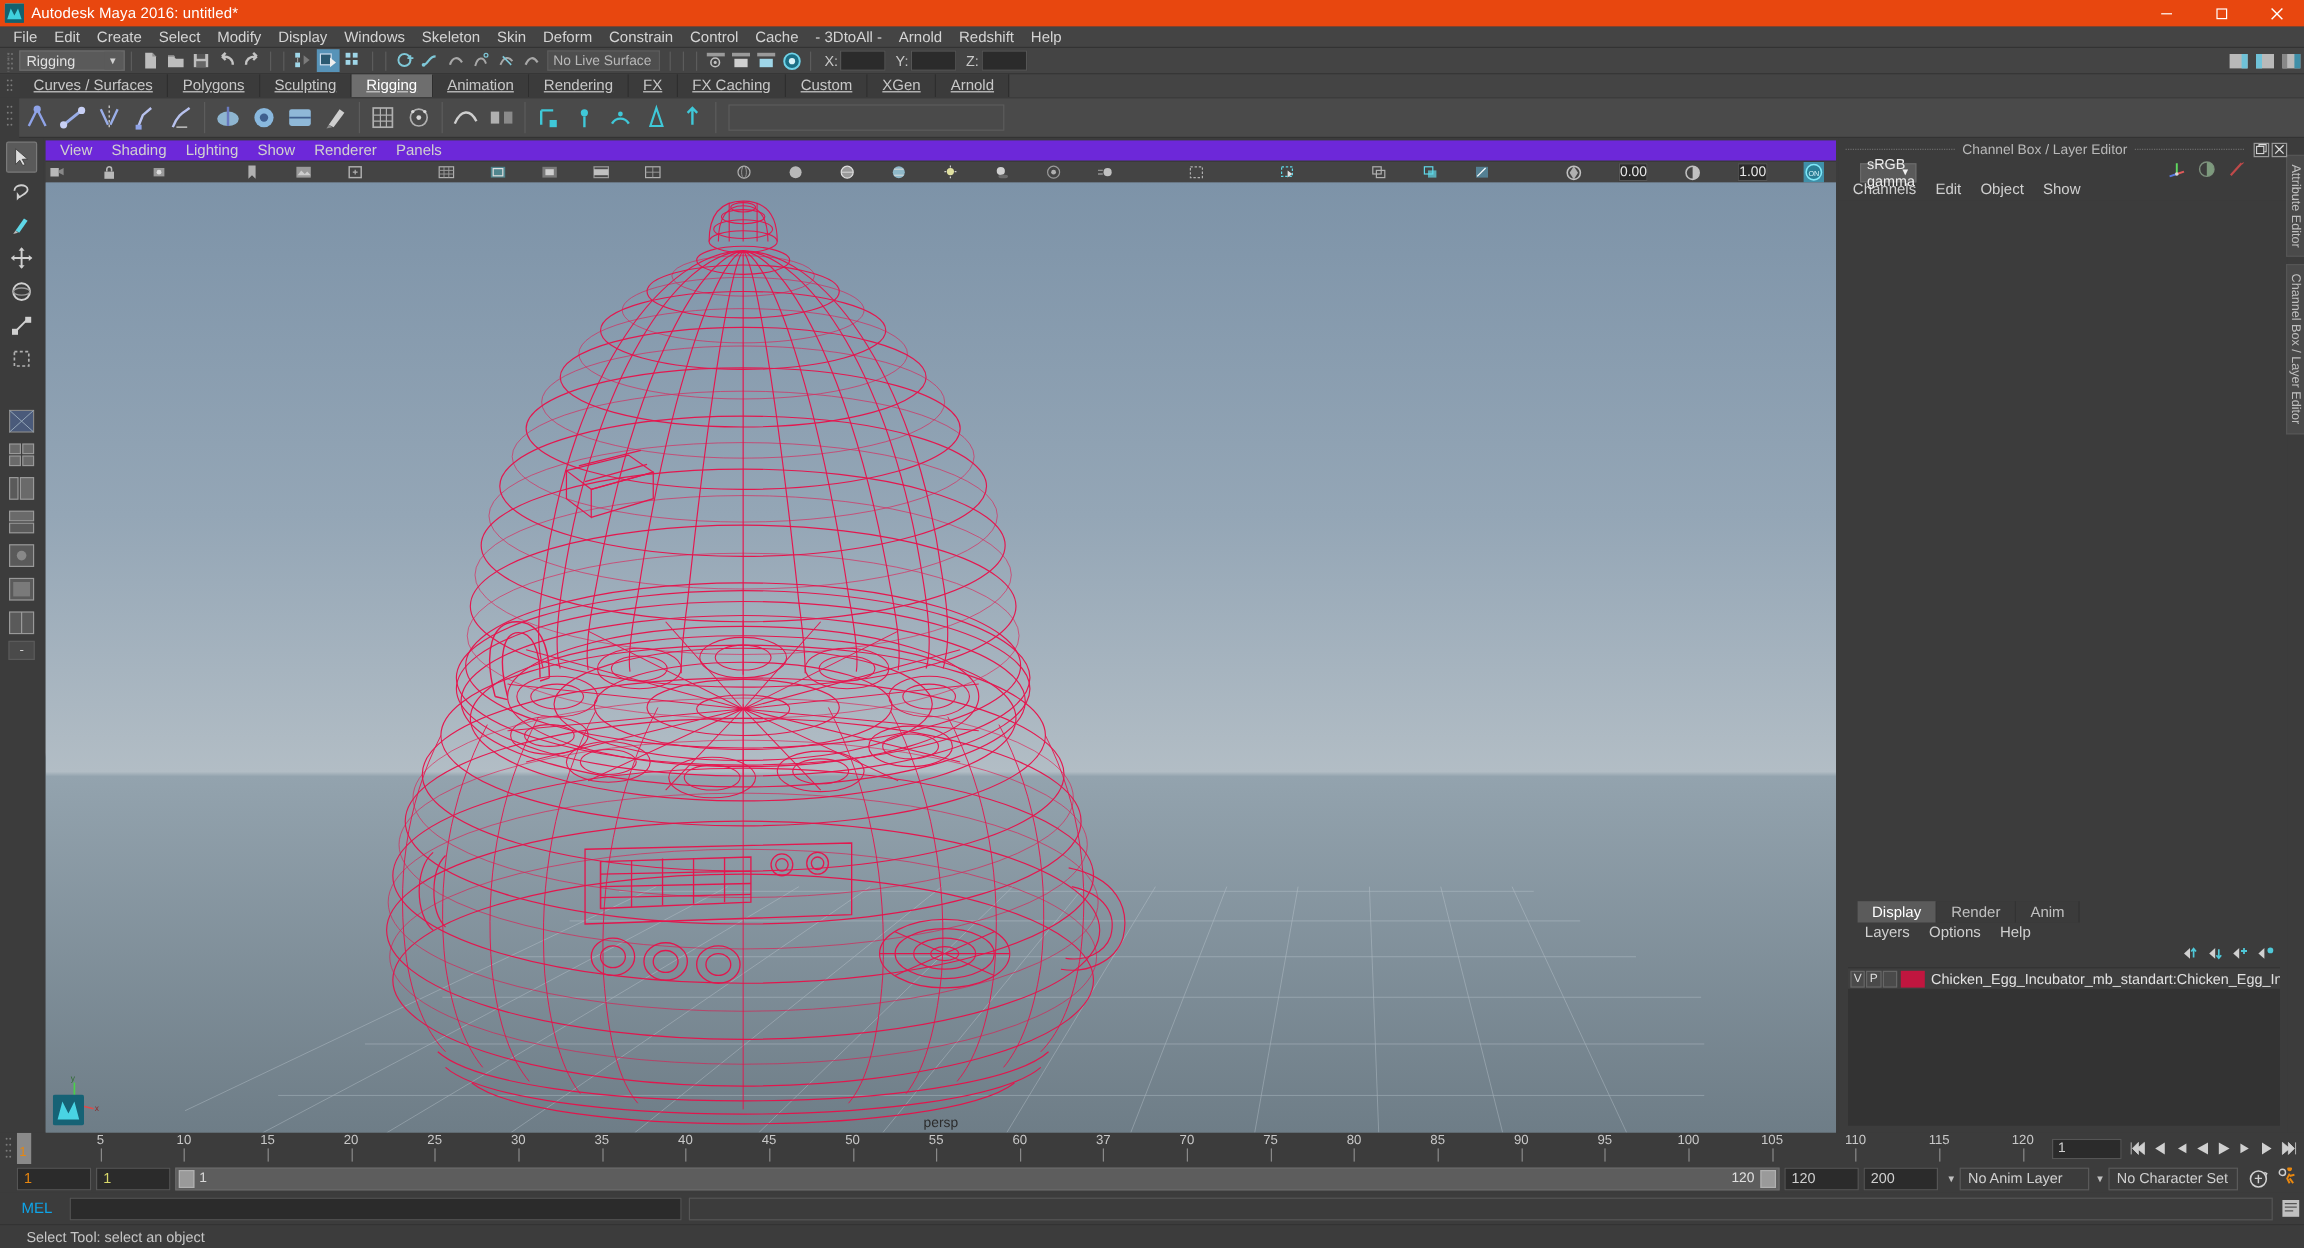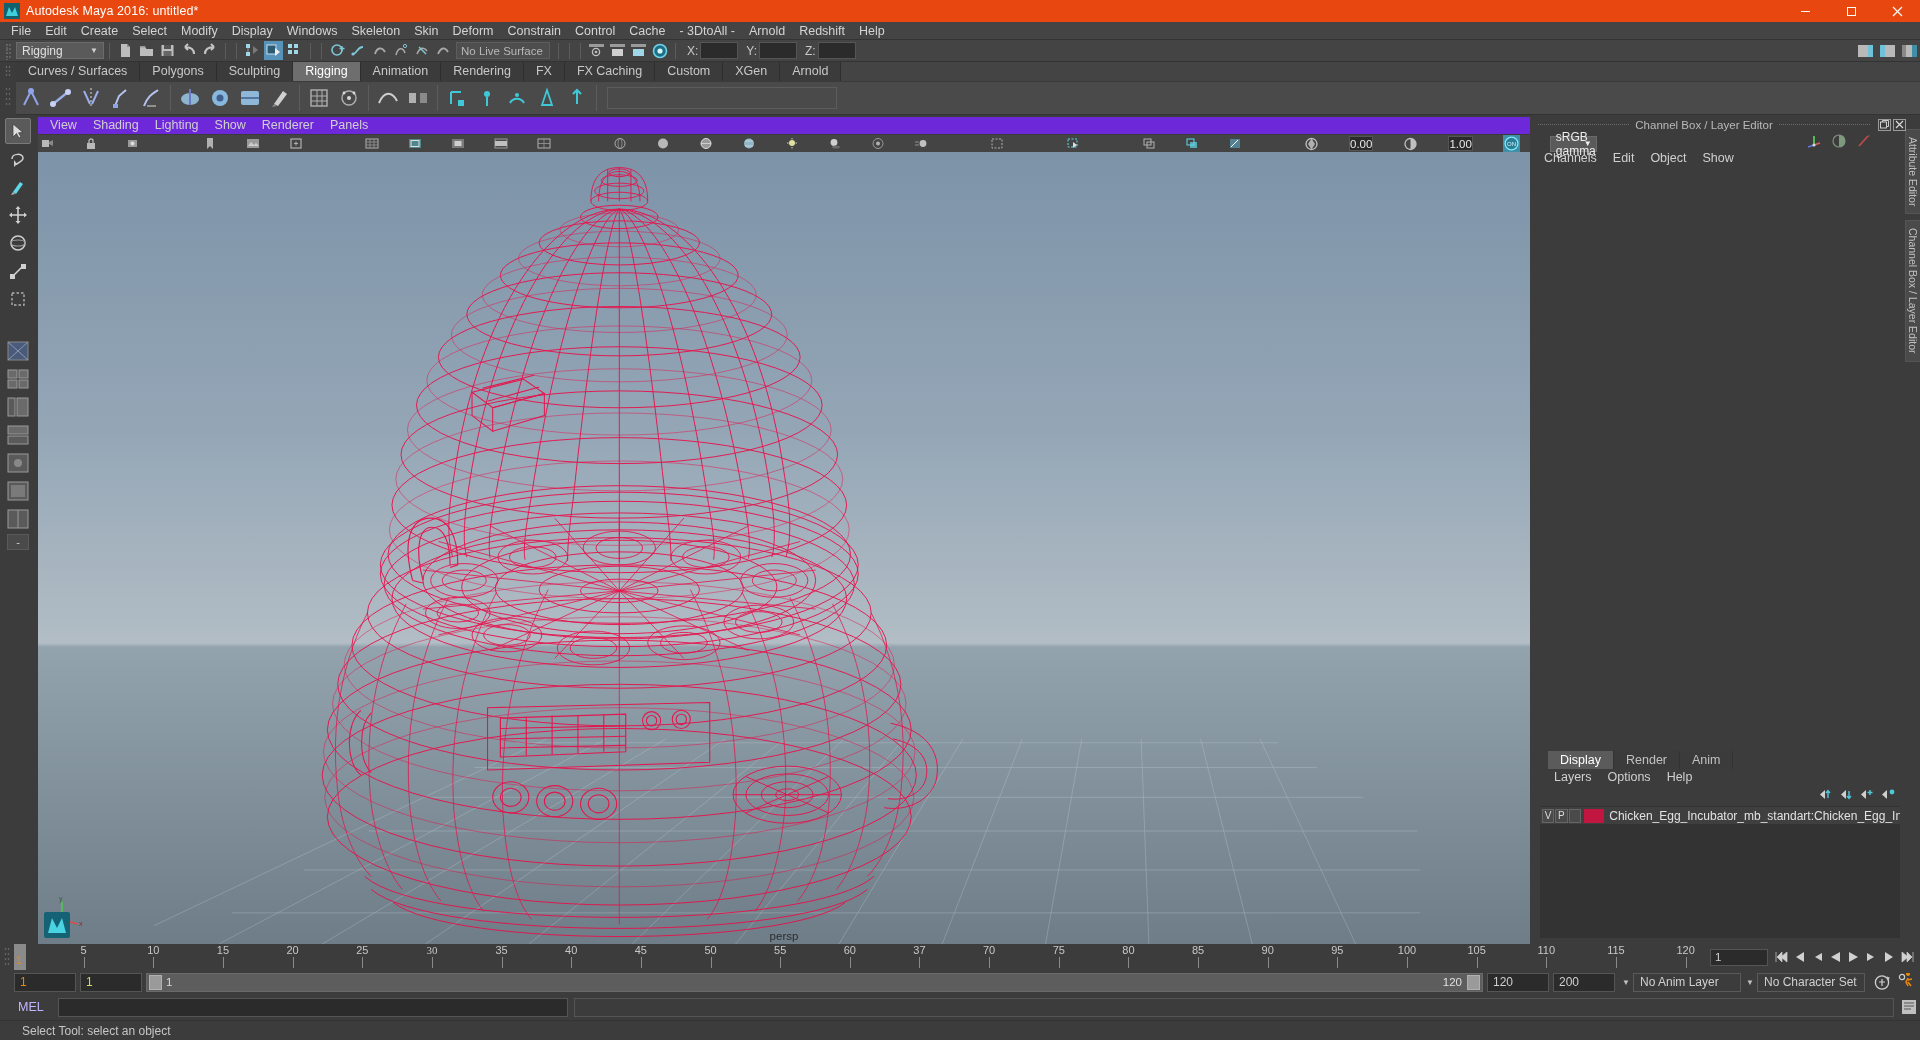--- a/index.html
+++ b/index.html
@@ -58,21 +58,21 @@
     width:94px;height:17px;background:#4e4e4e;border:1px solid #5d5d5d;
     font-size:11.5px;color:#b8b8b8;display:flex;align-items:center;padding-left:4px;margin:0 3px;
   }
   .coordlabel{font-size:12px;color:#c8c8c8;margin:0 2px 0 6px;}
   .coordfield{width:38px;height:17px;background:#2b2b2b;border:1px solid #555;margin-right:2px;}
   .tbtn-right{ width:20px;height:20px;display:flex;align-items:center;justify-content:center;margin:0 1px;}
 
   
   .shelfrow{ display:flex; flex:0 0 19px; height:19px; background:#444; align-items:stretch;}
   .shelf-left-grip{width:16px;display:flex;align-items:center;justify-content:center;background:#3c3c3c;}
-  .shelftabs{display:flex;align-items:stretch;}
+  .shelftabs{display:flex;align-items:stretch;text-decoration:underline;}
   .shelftab{
     padding:0 12px; height:19px; line-height:19px; font-size:12.5px;
     background:#3b3b3b; color:#c8c8c8; border-right:1px solid #2e2e2e;
   }
   .shelftab.sel{ background:#6e6e6e; color:#fff;}
 
   
   .shelf{ flex:0 0 34px; height:34px; background:#4a4a4a; display:flex; align-items:center; border-bottom:1px solid #333; border-top:1px solid #3a3a3a;}
   .shelf-grip{width:16px;height:34px;background:#3c3c3c;display:flex;align-items:center;justify-content:center;flex:0 0 16px;}
   .sh-icon{width:28px;height:28px;display:flex;align-items:center;justify-content:center;margin:0 1px;}
@@ -151,21 +151,21 @@
   .rangebar{flex:1 1 auto;height:19px;background:#5d5d5d;border:1px solid #6a6a6a;position:relative;display:flex;align-items:center;margin-right:4px;}
   .rb-handle{width:13px;height:15px;background:#9a9a9a;border:1px solid #b0b0b0;margin-left:2px;}
   .rb-label{font-size:11.5px;color:#d8d8d8;margin-left:4px;}
   .rb-rhandle{position:absolute;right:2px;width:13px;height:15px;background:#9a9a9a;border:1px solid #b0b0b0;}
   .rb-rlabel{position:absolute;right:20px;font-size:11.5px;color:#e0e0e0;}
   .combo{height:19px;background:#3c3c3c;border:1px solid #5a5a5a;font-size:12px;color:#d0d0d0;display:flex;align-items:center;padding:0 6px;margin-right:2px;}
   .combo-arrow{width:14px;height:19px;display:flex;align-items:center;justify-content:center;font-size:8px;color:#c0c0c0;}
 
   
   .cmdrow{ height:26px;flex:0 0 26px;display:flex;align-items:center;background:#3c3c3c;padding-left:14px;}
-  .mel-label{width:44px;font-size:12.5px;color:#c4b5fd;padding-left:4px;}
+  .mel-label{width:44px;font-size:12.5px;color:#0ea5e9;padding-left:4px;}
   .mel-input{width:510px;height:19px;background:#2b2b2b;border:1px solid #555;margin-right:6px;}
   .mel-out{flex:1 1 auto;height:19px;background:#3c3c3c;border:1px solid #555;margin-right:4px;}
 
   
   .helpline{ height:20px;flex:0 0 20px;background:#3c3c3c;display:flex;align-items:center;padding-left:22px;font-size:12px;color:#c6c6c6;border-top:1px solid #333;}
   svg{display:block;}
 </style>
 </head>
 <body>
 
@@ -1203,21 +1203,21 @@
     <div class="ts-ticklabel" style="left: 69.6509px;">5</div>
         <div class="ts-tick" style="left: 69.6509px;"></div>
         <div class="ts-ticklabel" style="left: 139.302px;">10</div>
         <div class="ts-tick" style="left: 139.302px;"></div>
         <div class="ts-ticklabel" style="left: 208.953px;">15</div>
         <div class="ts-tick" style="left: 208.953px;"></div>
         <div class="ts-ticklabel" style="left: 278.604px;">20</div>
         <div class="ts-tick" style="left: 278.604px;"></div>
         <div class="ts-ticklabel" style="left: 348.255px;">25</div>
         <div class="ts-tick" style="left: 348.255px;"></div>
-        <div class="ts-ticklabel" style="left: 417.906px; font-family: Liberation Serif, serif;">30</div>
+        <div class="ts-ticklabel" style="left: 417.906px;">30</div>
         <div class="ts-tick" style="left: 417.906px;"></div>
         <div class="ts-ticklabel" style="left: 487.556px;">35</div>
         <div class="ts-tick" style="left: 487.556px;"></div>
         <div class="ts-ticklabel" style="left: 557.207px;">40</div>
         <div class="ts-tick" style="left: 557.207px;"></div>
         <div class="ts-ticklabel" style="left: 626.858px;">45</div>
         <div class="ts-tick" style="left: 626.858px;"></div>
         <div class="ts-ticklabel" style="left: 696.509px;">50</div>
         <div class="ts-tick" style="left: 696.509px;"></div>
         <div class="ts-ticklabel" style="left: 766.16px;">55</div>

